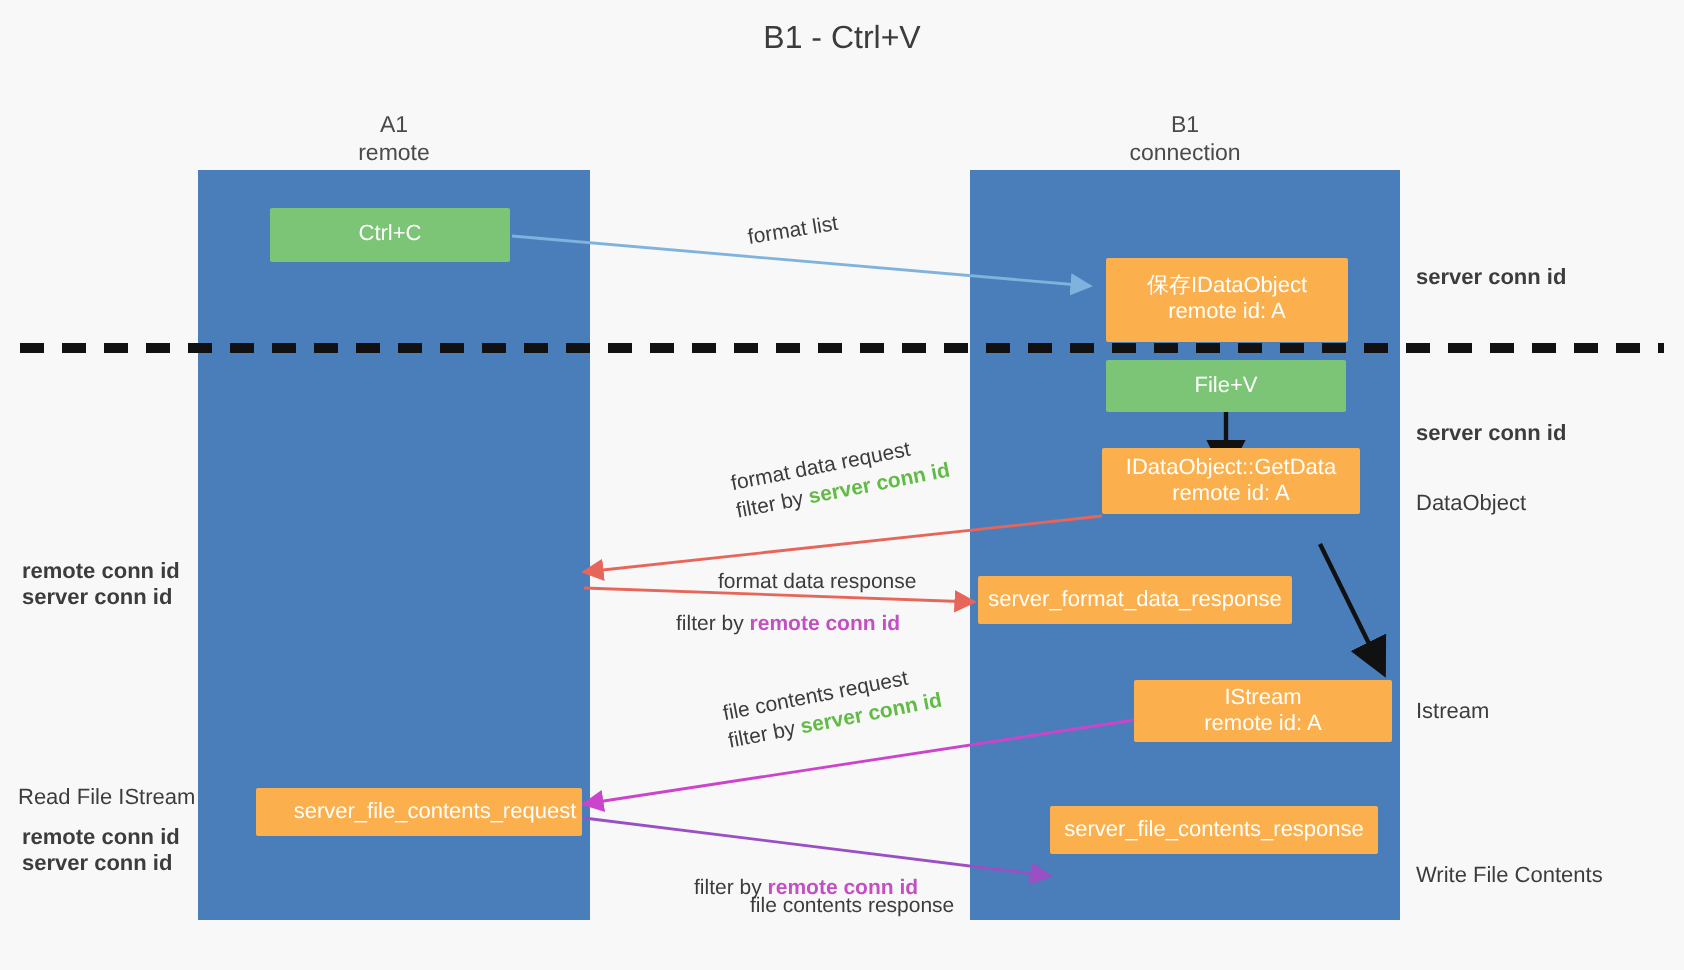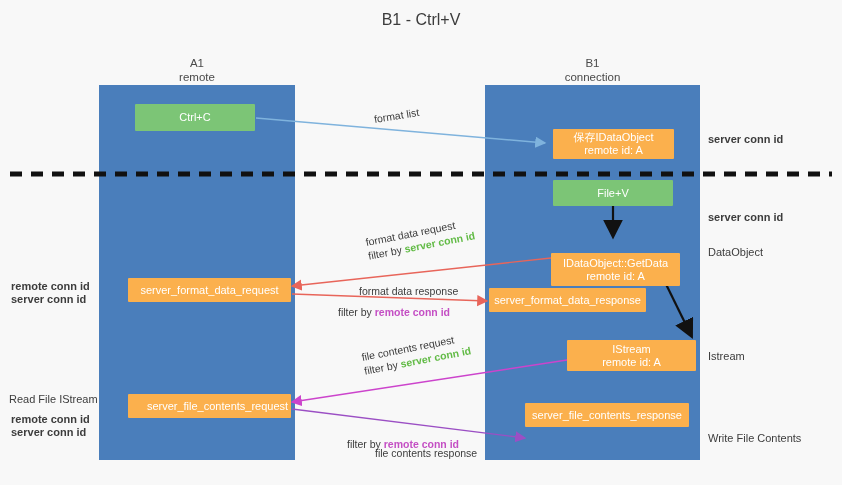--- a/index.html
+++ b/index.html
@@ -147,42 +147,39 @@
 
     <line x1="567" y1="360" x2="292" y2="402" stroke="#cc44cc" stroke-width="1.4" marker-end="url(#arrMag)"></line>
 
     <line x1="292" y1="409" x2="525" y2="438" stroke="#9b4fc4" stroke-width="1.4" marker-end="url(#arrPur)"></line>
   </svg>
 
   <div class="box green" style="left:135px; top:104px; width:120px; height:27px;">
     <span>Ctrl+C</span>
   </div>
 
-  <div class="box orange" style="left:553px; top:129px; width:121px; height:30px;">
+  <div class="box orange" style="left:553px; top:129px; width:121px; height:42px;">
     <span>保存IDataObject</span>
     <span class="l2">remote id: A</span>
   </div>
 
   <div class="box green" style="left:553px; top:180px; width:120px; height:26px;">
     <span>File+V</span>
   </div>
 
-  <div class="box orange" style="left:551px; top:253px; width:129px; height:33px;">
+  <div class="box orange" style="left:551px; top:224px; width:129px; height:33px;">
     <span>IDataObject::GetData</span>
     <span class="l2">remote id: A</span>
   </div>
 
   <div class="box orange" style="left:567px; top:340px; width:129px; height:31px;">
     <span>IStream</span>
     <span class="l2">remote id: A</span>
   </div>
 
-  <div class="box orange" style="left:128px; top:278px; width:163px; height:24px;">
-    <span>server_format_data_request</span>
-  </div>
 
   <div class="box orange" style="left:489px; top:288px; width:157px; height:24px;">
     <span>server_format_data_response</span>
   </div>
 
   <div class="box orange" style="left:128px; top:394px; width:163px; height:24px;padding-left:16px;">
     <span>server_file_contents_request</span>
   </div>
 
   <div class="box orange" style="left:525px; top:403px; width:164px; height:24px;">

